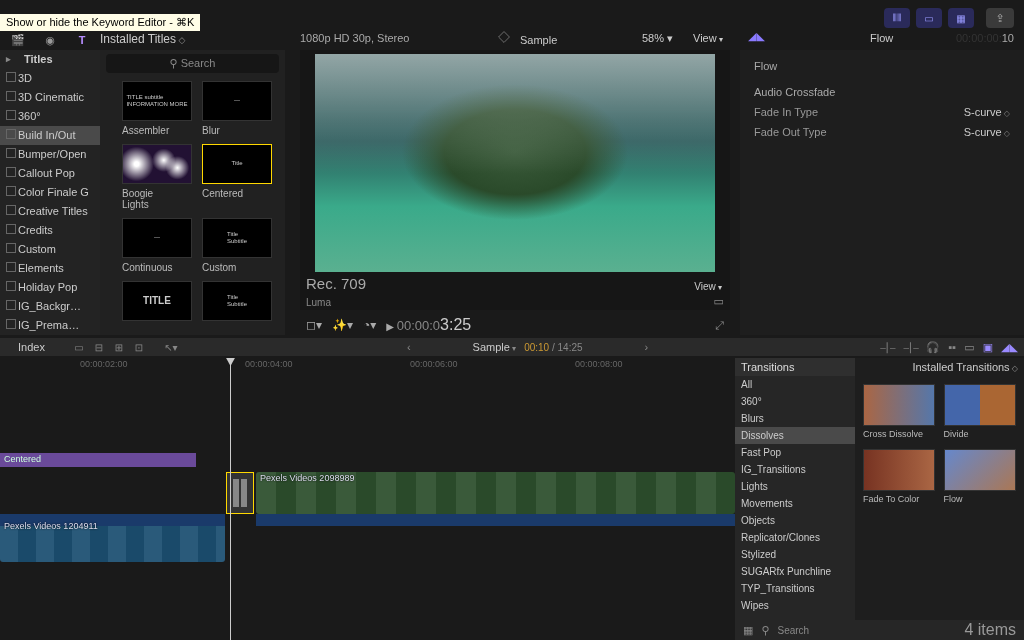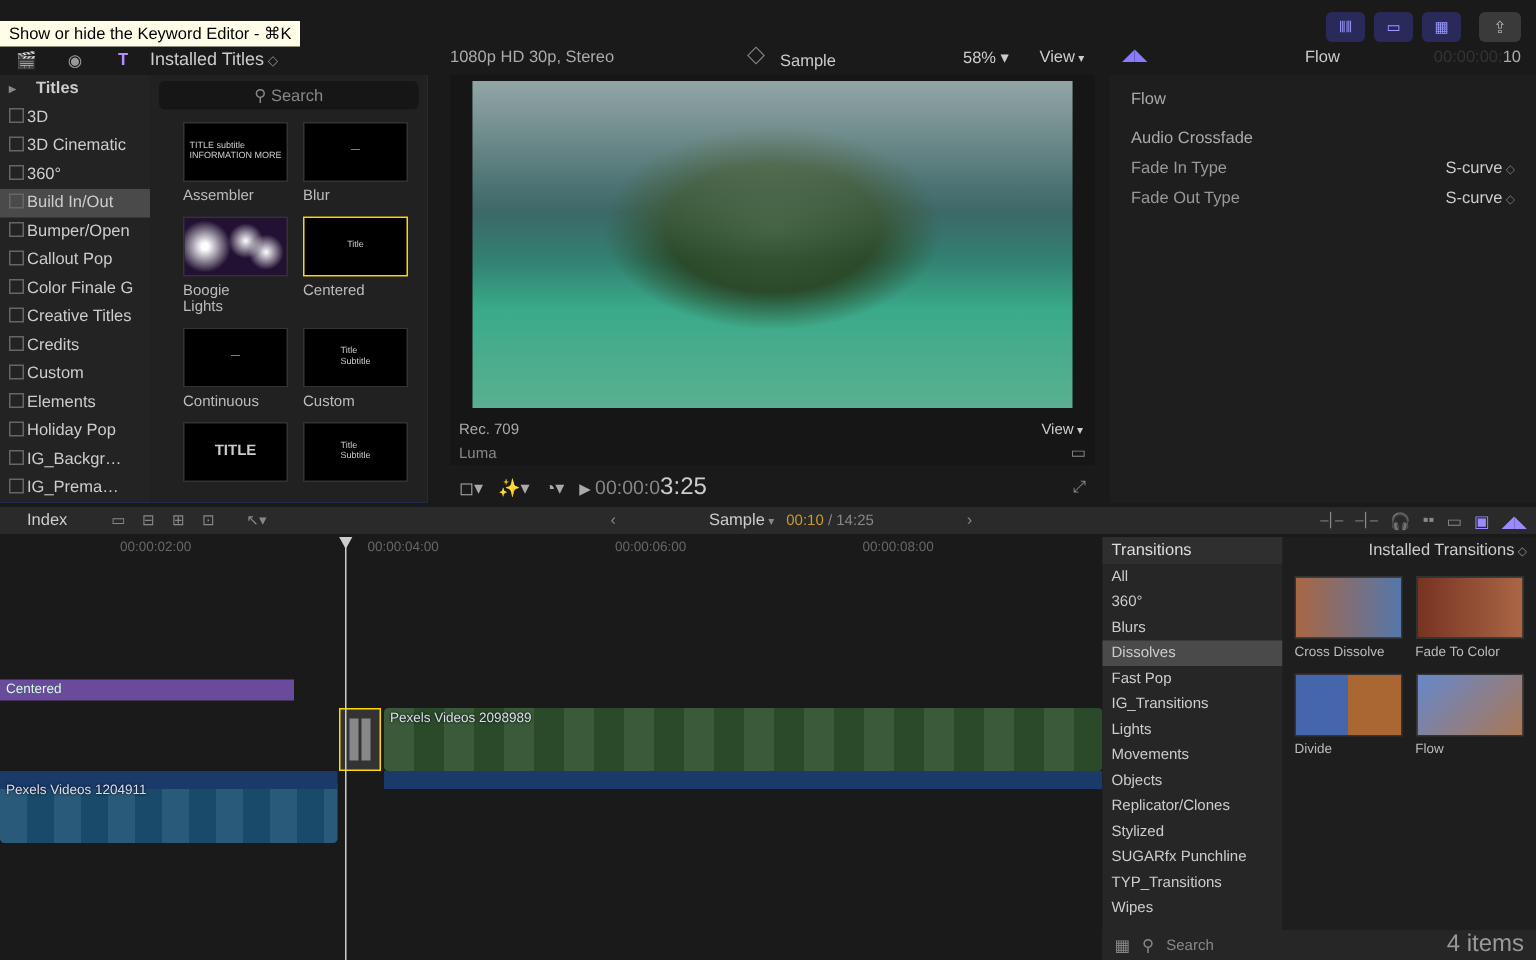--- a/index.html
+++ b/index.html
@@ -24,21 +24,21 @@
 .vtitle::before { content:""; display:inline-block; width:10px; height:10px; border:1px solid #888; transform:rotate(45deg) scale(.7); margin-right:10px; position:relative; top:-1px; }
 .vzoom { position:absolute; top:32px; left:642px; color:#ccc; font-size:11px; }
 .vview { position:absolute; top:32px; left:693px; color:#ccc; font-size:11px; cursor:pointer; }
 .vview::after { content:" ▾"; font-size:8px; }
 .insp-icon { position:absolute; top:30px; left:748px; color:#8a7aff; cursor:pointer; }
 
 .insp-title { position:absolute; top:32px; left:870px; color:#ccc; font-size:11px; }
 .insp-time { position:absolute; top:32px; right:10px; color:#333; font-size:11px; }
 .insp-time .end { color:#aaa; }
 
-.left-panel { position:absolute; top:50px; left:0; width:285px; height:285px; background:#1d4ed8; display:flex; }
+.left-panel { position:absolute; top:50px; left:0; width:285px; height:285px; background:#6d28d9; display:flex; }
 .sidebar { width:100px; background:#232323; overflow:hidden; }
 .sb-row { padding:2px 4px 2px 18px; color:#ccc; font-size:11px; line-height:15px; white-space:nowrap; overflow:hidden; cursor:pointer; position:relative; }
 .sb-row.titles { font-weight:600; padding-left:24px; }
 .sb-row.titles::before { content:"▸"; position:absolute; left:6px; color:#888; font-size:9px; }
 .sb-row.sel { background:#4a4a4a; }
 .sb-row::after { content:""; position:absolute; left:6px; top:3px; width:8px; height:8px; border:1px solid #666; }
 .sb-row.titles::after { display:none; }
 
 .grid-area { flex:1; background:#212121; display:flex; flex-direction:column; }
 .search-box { margin:4px 6px; background:#161616; border-radius:4px; padding:3px 8px; color:#888; font-size:11px; text-align:center; cursor:text; }
@@ -49,21 +49,21 @@
 .tthumb.sel { border:1.5px solid #ffd800; }
 .tlabel { color:#bbb; font-size:10px; margin-top:4px; }
 .lights { background: radial-gradient(circle at 20% 50%, #fff 0%, #fff 4%, transparent 30%), radial-gradient(circle at 60% 40%, #fff 0%, transparent 25%), radial-gradient(circle at 80% 60%, #fff 0%, transparent 20%), #221133; }
 
 .viewer { position:absolute; top:50px; left:300px; width:430px; height:260px; background:#161616; }
 .vimg { position:absolute; top:4px; left:15px; width:400px; height:218px; background:
   linear-gradient(180deg, rgba(255,255,255,.4) 0%, rgba(255,255,255,.15) 30%, transparent 55%),
   radial-gradient(ellipse at 50% 45%, #3a5a3a 0%, #2a4a2a 25%, transparent 40%),
   linear-gradient(180deg, #4a6a6a 0%, #2a5a5a 40%, #3aaa8a 70%, #5ab090 100%);
   position:relative; }
-.vfooter { position:absolute; bottom:18px; left:6px; color:#aaa; font-size:10px; }
+.vfooter { position:absolute; bottom:18px; left:6px; color:#aaa; font-size:15px; }
 .vview2 { position:absolute; bottom:18px; right:8px; color:#ccc; font-size:10px; cursor:pointer; }
 .vview2::after { content:" ▾"; font-size:8px; }
 .vluma { position:absolute; bottom:2px; left:6px; color:#888; font-size:10px; }
 .vscale { position:absolute; bottom:2px; right:6px; color:#888; cursor:pointer; }
 
 .playbar { position:absolute; top:315px; left:300px; width:430px; height:20px; display:flex; align-items:center; gap:10px; padding:0 6px; }
 .pb-icon { color:#aaa; font-size:12px; cursor:pointer; }
 .pb-time { flex:1; text-align:left; color:#888; font-size:13px; }
 .pb-time .big { color:#ccc; font-size:16px; }
 .pb-time::before { content:"▶ "; color:#aaa; font-size:10px; }
@@ -325,26 +325,26 @@
 </div>
 
 <div class="tbrowser">
   <div class="tb-hdr">Installed Transitions</div>
   <div class="tb-grid" id="tb-grid">
       <div class="tb-card">
         <div class="tb-thumb "></div>
         <div class="tb-lbl">Cross Dissolve</div>
       </div>
       <div class="tb-card">
+        <div class="tb-thumb split"></div>
+        <div class="tb-lbl">Divide</div>
+      </div>
+      <div class="tb-card">
         <div class="tb-thumb fade"></div>
         <div class="tb-lbl">Fade To Color</div>
-      </div>
-      <div class="tb-card">
-        <div class="tb-thumb split"></div>
-        <div class="tb-lbl">Divide</div>
       </div>
       <div class="tb-card">
         <div class="tb-thumb flow"></div>
         <div class="tb-lbl">Flow</div>
       </div>
     </div>
 </div>
 
 <div class="bottom-bar">
   <span class="bb-icon">▦</span>

